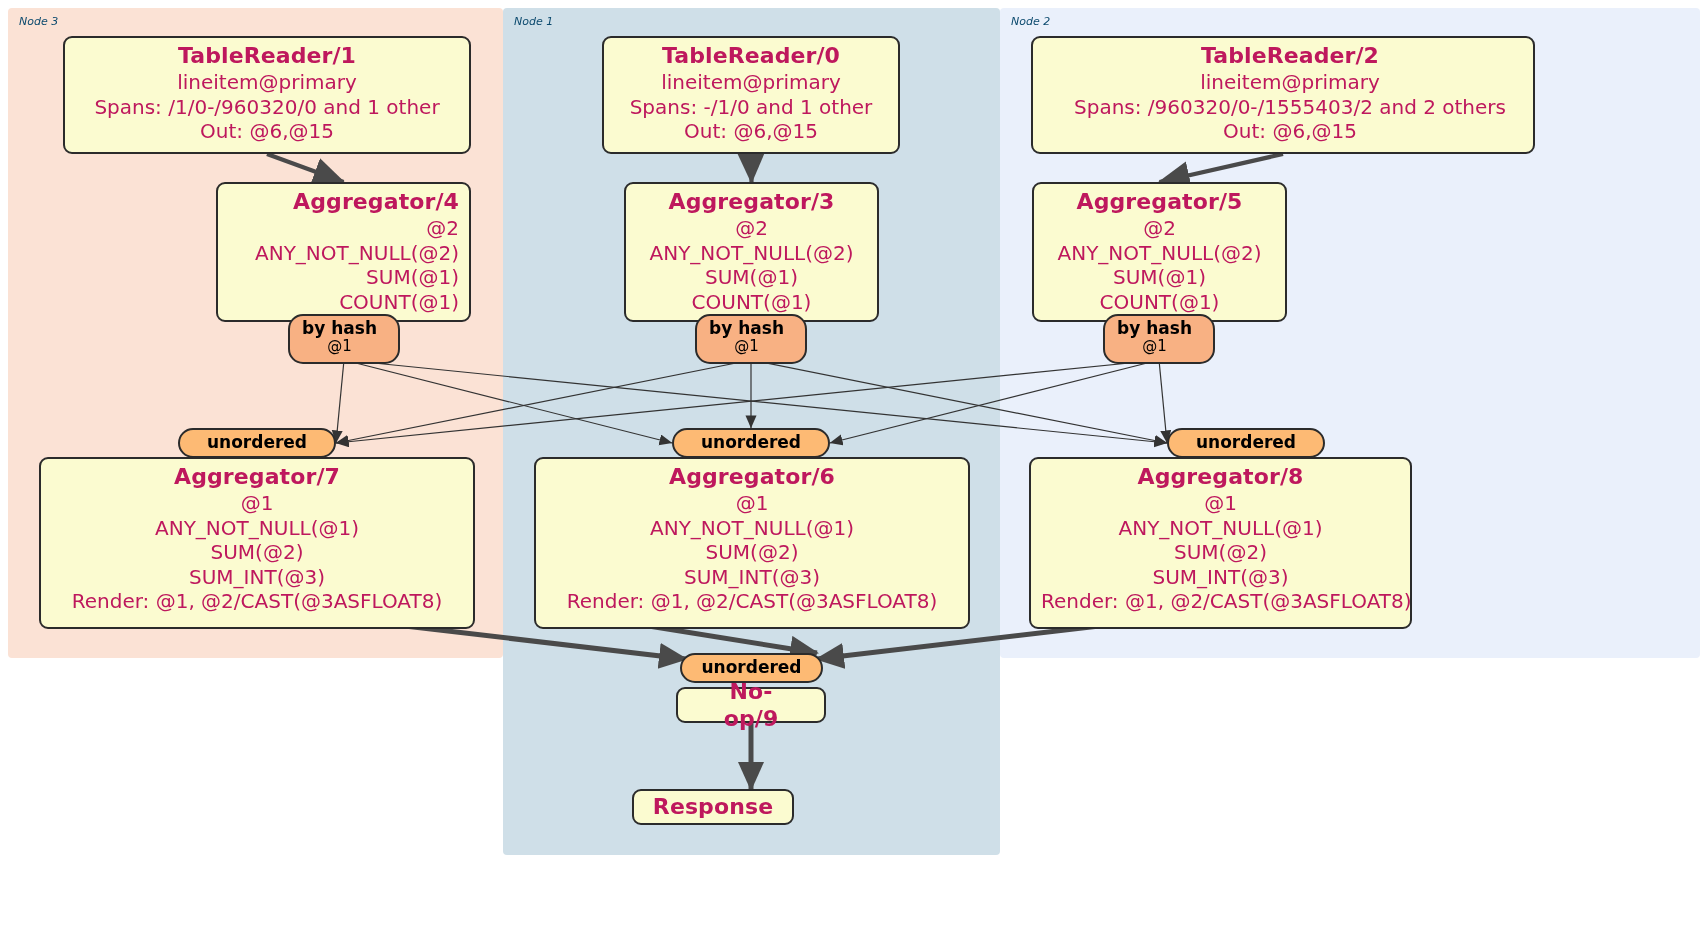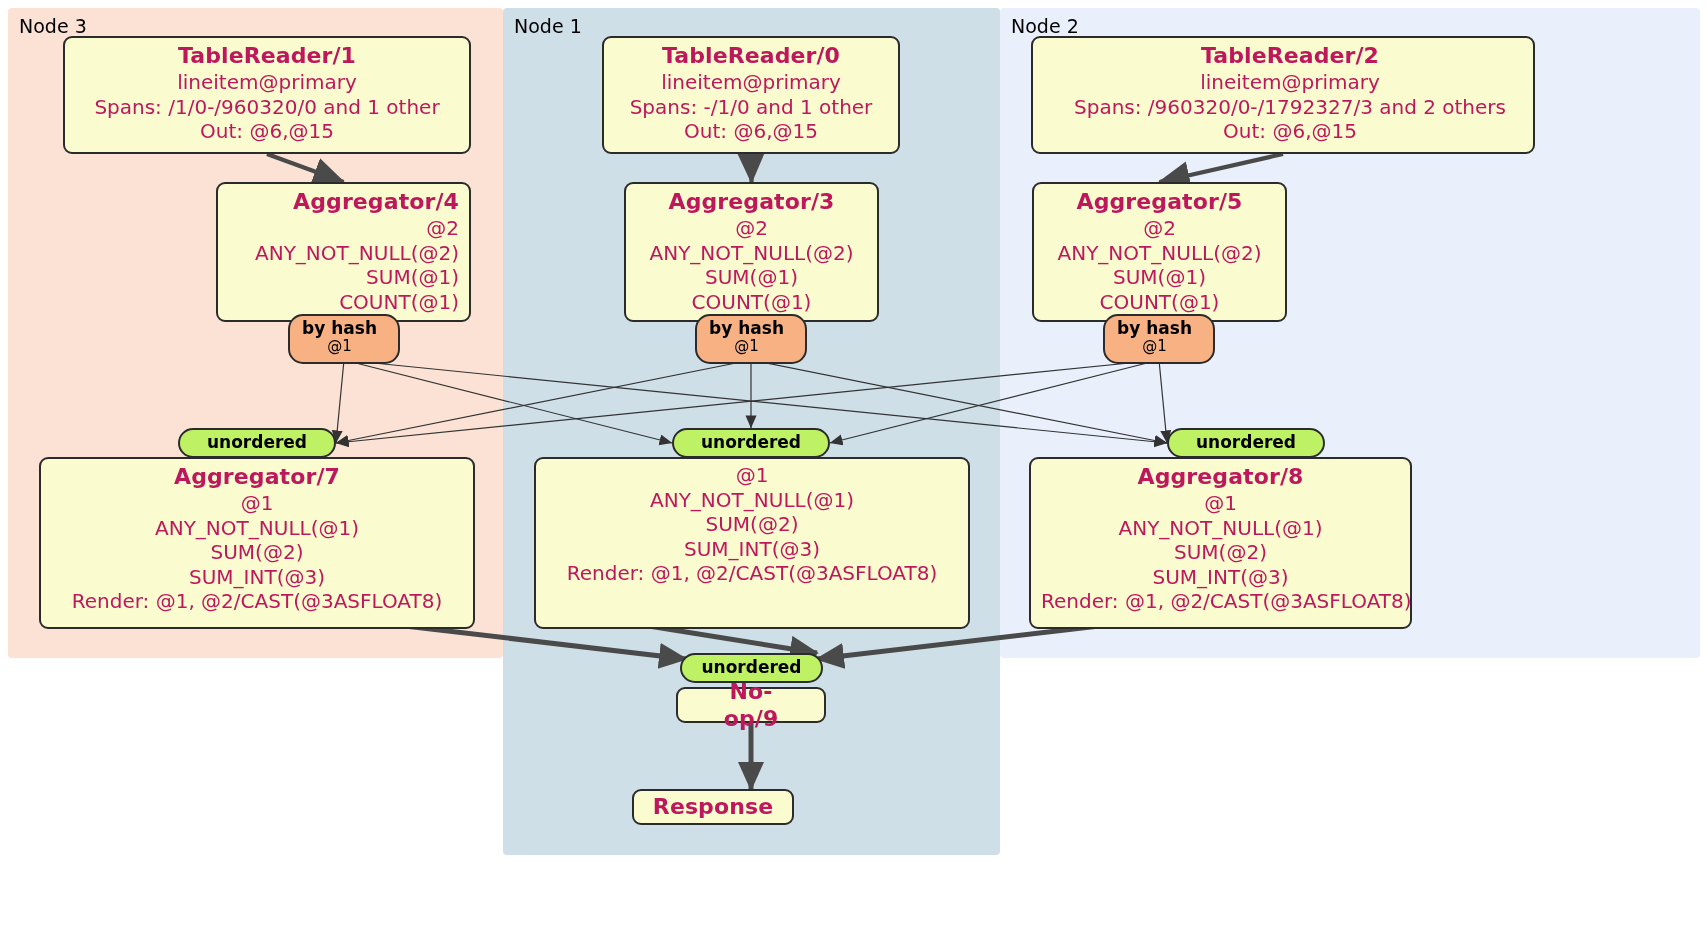--- a/index.html
+++ b/index.html
@@ -2,23 +2,23 @@
 <html><head>
 <meta charset="utf-8">
 <style>
   html,body{margin:0;padding:0;background:#ffffff;}
   body{width:1708px;height:940px;overflow:hidden;
        font-family:"DejaVu Sans","Liberation Sans",sans-serif;}
   #stage{position:relative;width:1708px;height:940px;}
   svg#canvas{position:absolute;left:0;top:0;width:1708px;height:940px;}
 
   .panel-label{
-    position:absolute;font-size:19px;color:#000000;
+    position:absolute;font-size:11px;color:#0c4a6e;
     font-family:"DejaVu Sans","Liberation Sans",sans-serif;
-    white-space:nowrap;pointer-events:none;
+    white-space:nowrap;pointer-events:none;font-style:italic;
   }
   .node-box{
     position:absolute;box-sizing:border-box;
     background:#fbfbd0;border:2px solid #2b2b2b;border-radius:9px;
     text-align:center;color:#be185d;line-height:1.23;
     padding:4px 10px 5px 10px;
   }
   .node-title{
     font-weight:bold;font-size:22px;letter-spacing:.1px;
     display:block;margin-bottom:1px;
@@ -29,21 +29,21 @@
   }
   .node-box.compact .node-title{margin:12px;}
 
   .badge{
     position:absolute;box-sizing:border-box;
     border:2px solid #2b2b2b;border-radius:15px;
     text-align:center;color:#000;line-height:1.12;
     padding:3px 12px 4px 3px;
   }
   .badge-hash{background:#f8b183;}
-  .badge-unordered{background:#bef264;}
+  .badge-unordered{background:#fdba74;}
   .badge-title{display:block;font-weight:bold;font-size:17px;}
   .badge-sub{display:block;font-size:15px;font-weight:400;}
   .badge.one-line{display:flex;align-items:center;justify-content:center;padding:2px 14px;}
   .badge.one-line .badge-title{margin:0;}
 </style>
 </head>
 <body>
 
 <div id="stage">
   <svg id="canvas" viewBox="0 0 1708 940" xmlns="http://www.w3.org/2000/svg">
@@ -97,21 +97,21 @@
       </div>
       <div class="node-box" style="left: 602px; top: 36px; width: 298px; height: 118px;">
         <span class="node-title">TableReader/0</span>
         <span class="node-line">lineitem@primary</span>
         <span class="node-line">Spans: -/1/0 and 1 other</span>
         <span class="node-line">Out: @6,@15</span>
       </div>
       <div class="node-box" style="left: 1031px; top: 36px; width: 504px; height: 118px; padding-left: 24px;">
         <span class="node-title">TableReader/2</span>
         <span class="node-line">lineitem@primary</span>
-        <span class="node-line">Spans: /960320/0-/1792327/3 and 2 others</span>
+        <span class="node-line">Spans: /960320/0-/1555403/2 and 2 others</span>
         <span class="node-line">Out: @6,@15</span>
       </div>
       <div class="node-box" style="left: 216px; top: 182px; width: 255px; height: 140px; text-align: right;">
         <span class="node-title">Aggregator/4</span>
         <span class="node-line">@2</span>
         <span class="node-line">ANY_NOT_NULL(@2)</span>
         <span class="node-line">SUM(@1)</span>
         <span class="node-line">COUNT(@1)</span>
       </div>
       <div class="node-box" style="left: 624px; top: 182px; width: 255px; height: 140px;">
@@ -130,20 +130,21 @@
       </div>
       <div class="node-box" style="left: 39px; top: 457px; width: 436px; height: 172px;">
         <span class="node-title">Aggregator/7</span>
         <span class="node-line">@1</span>
         <span class="node-line">ANY_NOT_NULL(@1)</span>
         <span class="node-line">SUM(@2)</span>
         <span class="node-line">SUM_INT(@3)</span>
         <span class="node-line">Render: @1, @2/CAST(@3ASFLOAT8)</span>
       </div>
       <div class="node-box" style="left: 534px; top: 457px; width: 436px; height: 172px;">
+        <span class="node-title">Aggregator/6</span>
         <span class="node-line">@1</span>
         <span class="node-line">ANY_NOT_NULL(@1)</span>
         <span class="node-line">SUM(@2)</span>
         <span class="node-line">SUM_INT(@3)</span>
         <span class="node-line">Render: @1, @2/CAST(@3ASFLOAT8)</span>
       </div>
       <div class="node-box" style="left: 1029px; top: 457px; width: 383px; height: 172px;">
         <span class="node-title">Aggregator/8</span>
         <span class="node-line">@1</span>
         <span class="node-line">ANY_NOT_NULL(@1)</span>

